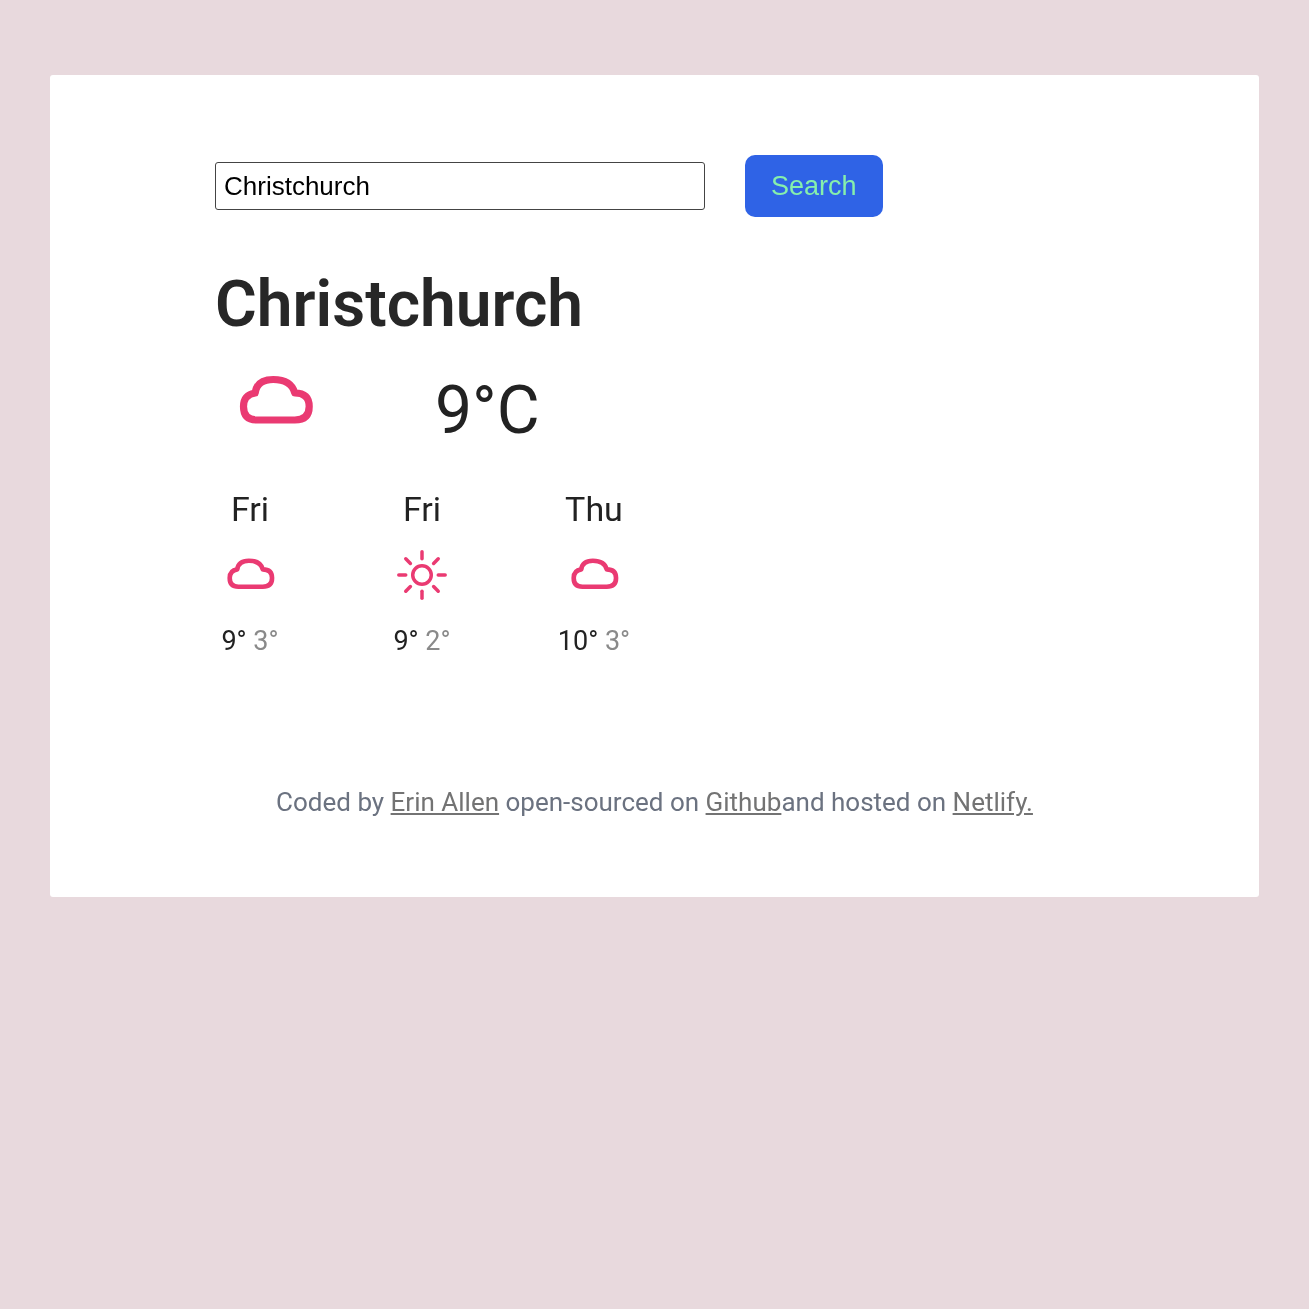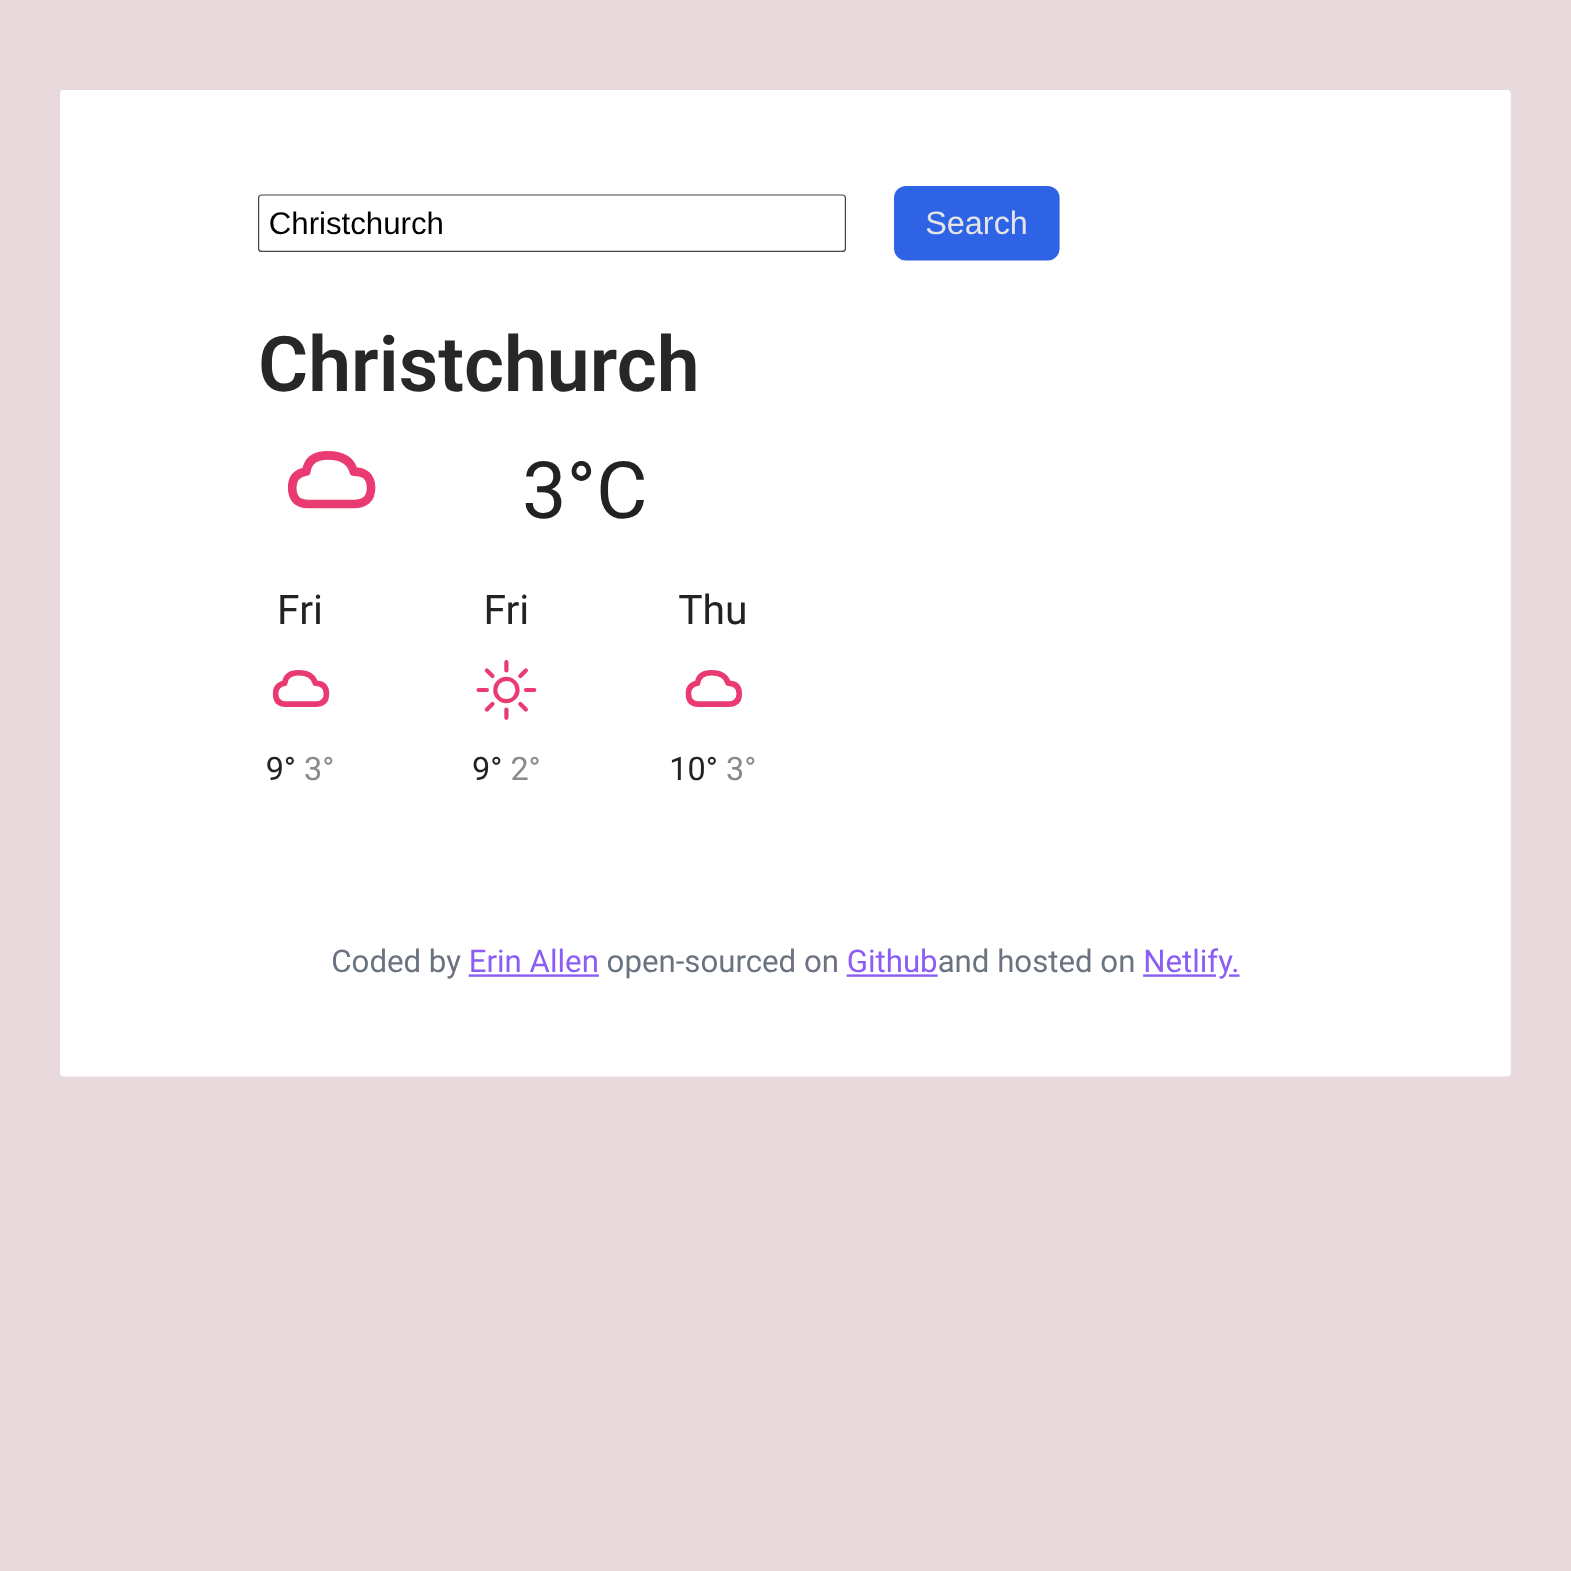--- a/index.html
+++ b/index.html
@@ -29,21 +29,21 @@
       width: 490px;
       height: 48px;
       font-size: 26px;
       padding: 4px 8px;
       border: 1px solid #444;
       border-radius: 3px;
       background: #fff;
     }
     .search-button {
       background: #2f63e6;
-      color: #e5e5e5;
+      color: #86efac;
       border: none;
       border-radius: 10px;
       font-size: 27px;
       padding: 16px 26px;
       height: 62px;
       cursor: pointer;
     }
     .city-title {
       font-size: 64px;
       font-weight: 600;
@@ -110,21 +110,21 @@
     .forecast-temp .low {
       color: #8a8a8a;
     }
     .footer {
       margin-top: 130px;
       text-align: center;
       font-size: 26px;
       color: #6b7280;
     }
     .footer a {
-      color: #8b5cf6;
+      color: #737373;
       text-decoration: underline;
     }
     
     .cloud-svg, .sun-svg {
       display: block;
     }
   </style>
 </head>
 <body>
 
@@ -136,21 +136,21 @@
   </div>
 
   <h1 class="city-title">Christchurch</h1>
 
   <div class="current-row">
     <div class="current-icon">
         <svg class="cloud-svg" width="90" height="72" viewBox="0 0 100 80">
     <path d="M30 60 Q15 60 15 45 Q15 32 28 30 Q30 15 48 15 Q68 15 72 30 Q88 30 88 45 Q88 60 72 60 Z" fill="none" stroke="#ea3a72" stroke-width="8" stroke-linejoin="round"></path>
   </svg>
       </div>
-    <div class="current-temp">3°C</div>
+    <div class="current-temp">9°C</div>
   </div>
 
   <div class="forecast-row">
     <div class="forecast-col">
       <div class="forecast-day">Fri</div>
       <div class="forecast-icon">
           <svg class="cloud-svg" width="58" height="46.400000000000006" viewBox="0 0 100 80">
     <path d="M30 60 Q15 60 15 45 Q15 32 28 30 Q30 15 48 15 Q68 15 72 30 Q88 30 88 45 Q88 60 72 60 Z" fill="none" stroke="#ea3a72" stroke-width="8" stroke-linejoin="round"></path>
   </svg>
         </div>

